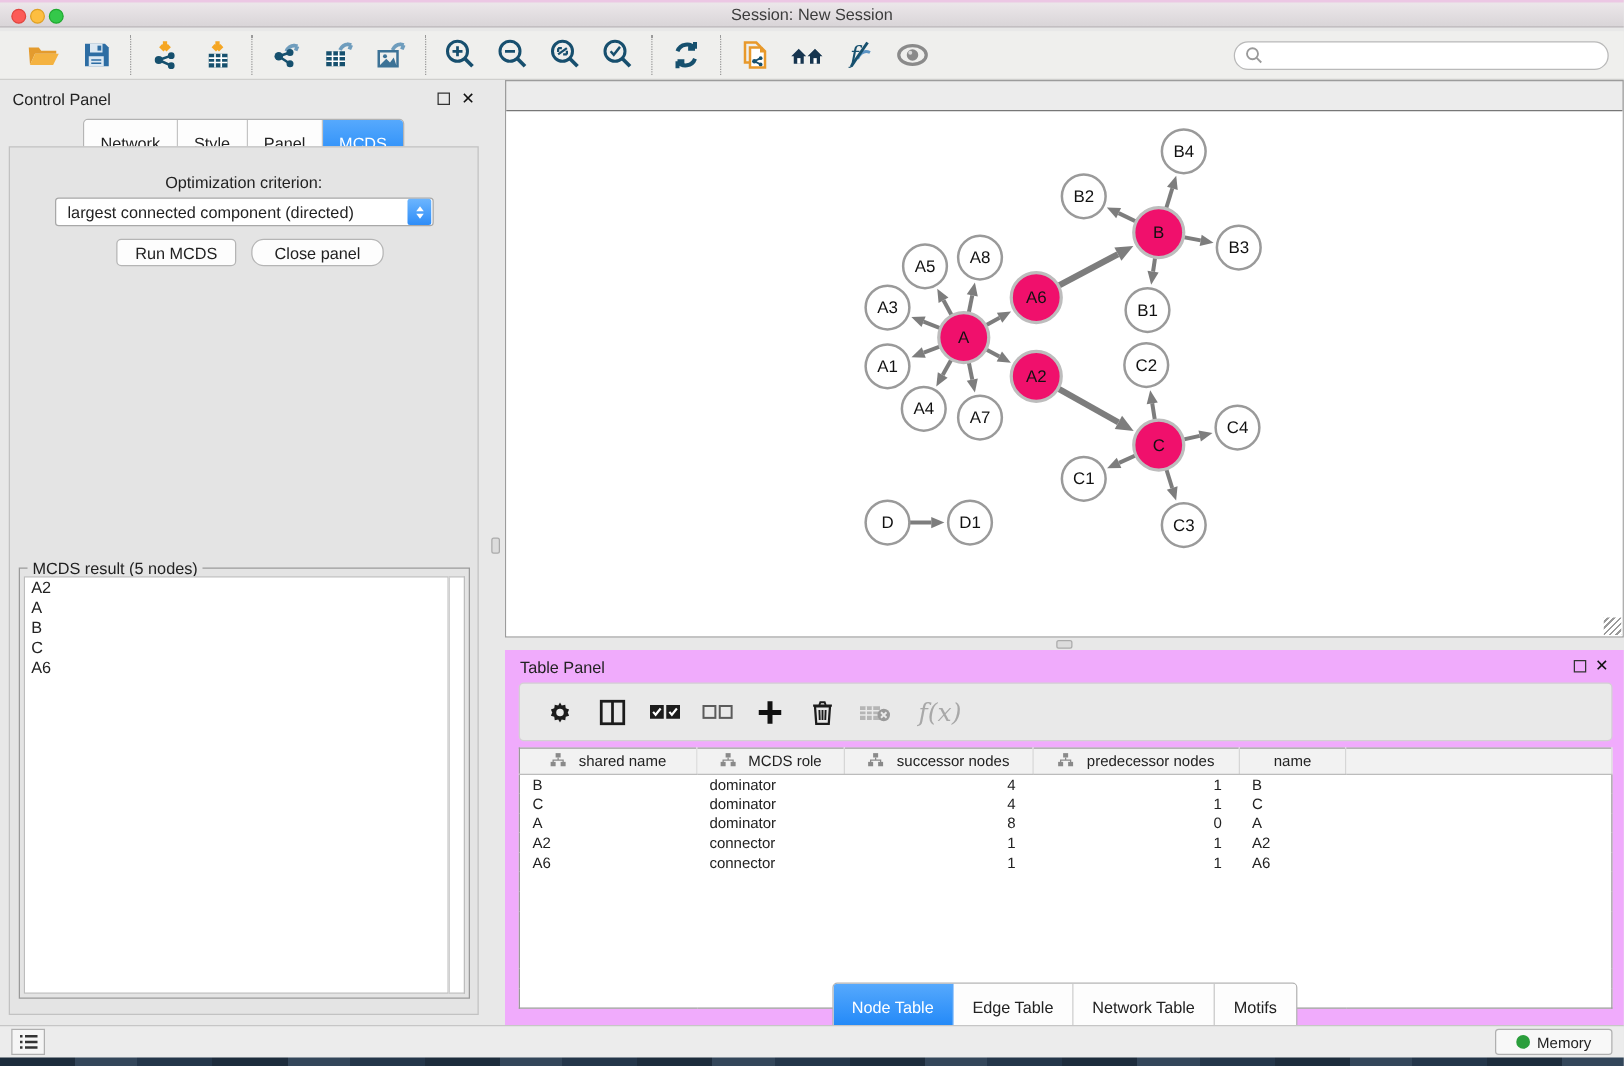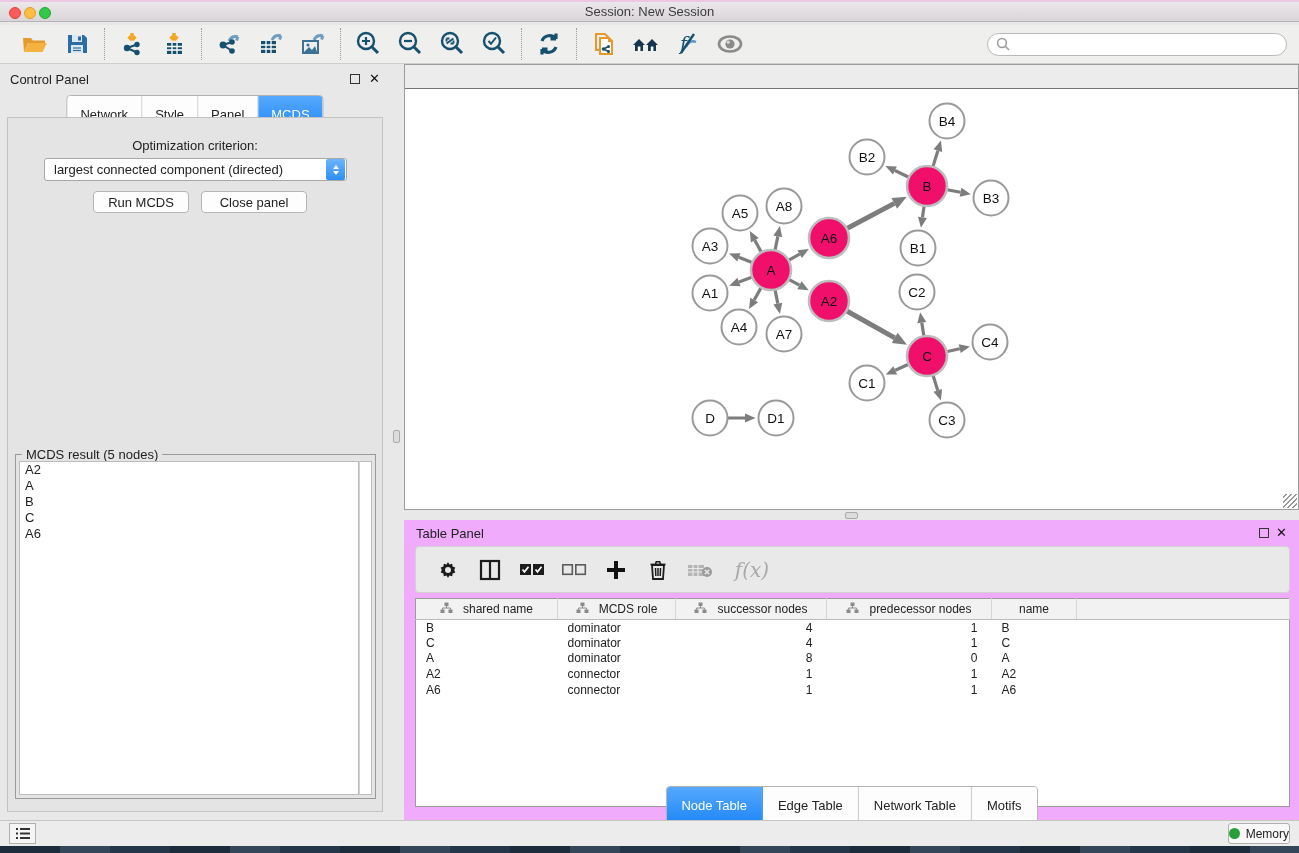--- a/index.html
+++ b/index.html
@@ -56,21 +56,21 @@
   #criterion-select .val { flex:1; padding-left:9px; font-size:13px; white-space:nowrap; }
   #criterion-select .stepper { width:19px; height:21px; border-radius:2px; margin-right:1px;
     background:linear-gradient(#6cb5fe,#2e8df8); display:flex; flex-direction:column;
     align-items:center; justify-content:center; gap:2px; }
   .chev-up { width:0; height:0; border-left:3.5px solid transparent; border-right:3.5px solid transparent; border-bottom:4px solid #fff; }
   .chev-dn { width:0; height:0; border-left:3.5px solid transparent; border-right:3.5px solid transparent; border-top:4px solid #fff; }
   .push-btn { position:absolute; height:22px; background:#fdfdfd; border:1px solid #b5b5b5;
     border-radius:4px; font-size:13px; color:#222; display:flex; align-items:center;
     justify-content:center; cursor:default; padding:0 14px; }
   #run-btn { left:85px; top:73px; width:96px; }
-  #closep-btn { left:193px; top:73px; width:106px; }
+  #closep-btn { left:193px; top:73px; width:106px;border-radius:10px; }
   #result-box { position:absolute; left:7px; top:336px; width:361px; height:345px;
     border:1px solid #9a9a9a; background:#e4e4e4; }
   #result-title { position:absolute; left:6px; top:-8px; background:#e4e4e4; padding:0 4px; font-size:13px; }
   #result-list { position:absolute; left:3px; top:6px; right:16px; bottom:3px; background:#fff;
     border:1px solid #bdbdbd; overflow:hidden; }
   #result-list div { padding:0 5px; font-size:13px; line-height:16px; }
   #result-scroll { position:absolute; top:6px; right:3px; bottom:3px; width:13px; background:#fff;
     border:1px solid #bdbdbd; border-left:1px solid #cfcfcf; }
 
   .drag-handle-v { width:7px; height:13px; background:#dcdcdc; border:1px solid #aaa; border-radius:2px; }
@@ -114,21 +114,21 @@
   #tp-tabs { position:absolute; left:50%; transform:translateX(-50%); top:266px; }
   .seg-tab.tbl { padding:2px 15px; }
 
   
   #status-bar { left:0; top:820px; width:1299px; height:26px; background:#ececec;
     border-top:1px solid #c6c6c6; }
   #list-btn { position:absolute; left:9px; top:2px; width:27px; height:21px; background:#f5f5f5;
     border:1px solid #b0b0b0; display:flex; align-items:center; justify-content:center; }
   #memory-btn { position:absolute; right:9px; top:2px; height:21px; background:#f8f8f8;
     border:1px solid #b0b0b0; border-radius:3px; display:flex; align-items:center; gap:6px;
-    padding:0 0; font-size:12px; }
+    padding:0 16px; font-size:12px; }
   #memory-dot { width:11px; height:11px; border-radius:50%; background:#2b9e3c; }
   #desktop-strip { left:0; top:846px; width:1299px; height:7px;
     background:repeating-linear-gradient(90deg,#1d2c3c 0 60px,#33465a 60px 110px,#24364a 110px 170px); }
 </style>
 </head>
 <body>
 
 <div id="titlebar" class="abs">
   <span class="tl r"></span>
   <span class="tl y"></span>

